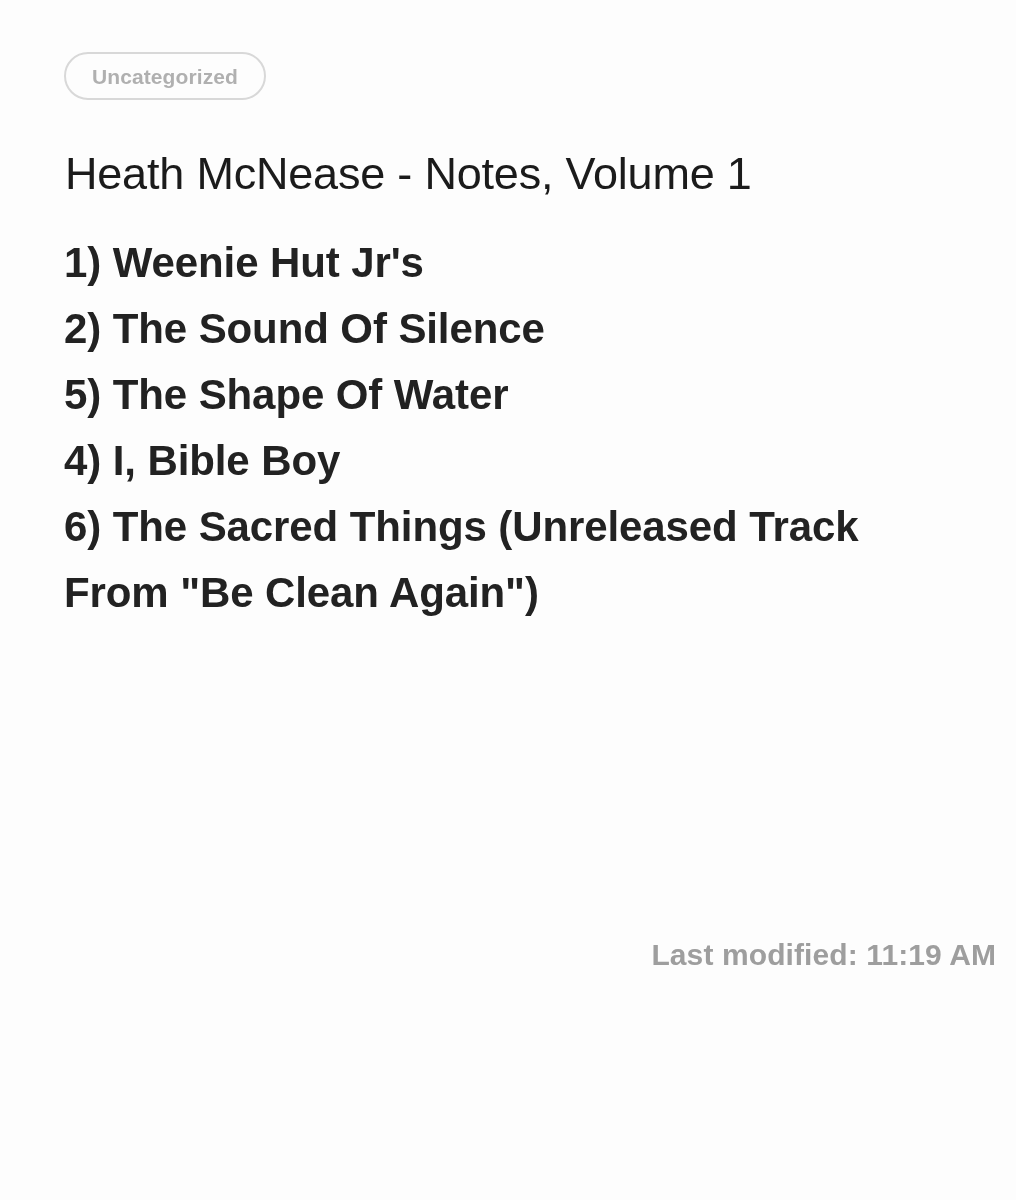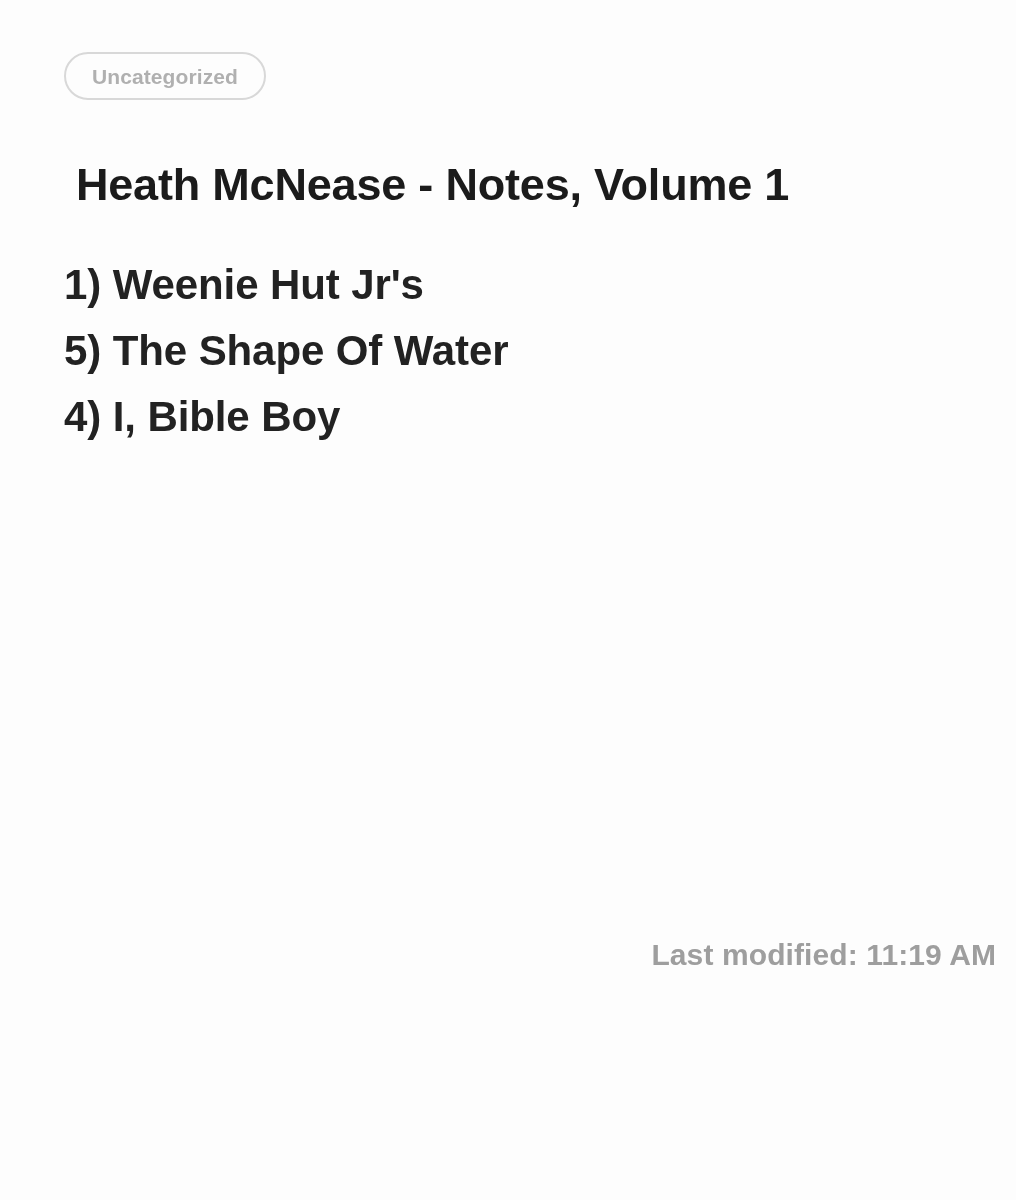--- a/index.html
+++ b/index.html
@@ -45,24 +45,24 @@
     color: #b0b0b0;
     font-size: 21px;
     font-weight: bold;
     letter-spacing: 0.1px;
     white-space: nowrap;
     line-height: 1;
   }
 
   
   .note-title {
-    margin: 12px;
+    margin: 1px;
     padding: 0;
     font-size: 45px;
-    font-weight: bold;
+    font-weight: normal;
     color: #1b1b1b;
     letter-spacing: -0.2px;
     line-height: 1.1;
     padding-top: 48px;
   }
 
   
   .note-body {
     padding-top: 30px;
     max-width: 872px;
@@ -98,21 +98,23 @@
 <div class="note-card">
 
   <div class="chip-row">
     <span class="category-chip">Uncategorized</span>
   </div>
 
   <h1 class="note-title">Heath McNease - Notes, Volume 1</h1>
 
   <div class="note-body">
     <div class="note-line">1) Weenie Hut Jr's</div>
+    <div class="note-line">2) The Sound Of Silence</div>
     <div class="note-line">5) The Shape Of Water</div>
     <div class="note-line">4) I, Bible Boy</div>
+    <div class="note-line">6) The Sacred Things (Unreleased Track From "Be Clean Again")</div>
   </div>
 
   <div class="note-footer">
     <div class="timestamp">Last modified: 11:19 AM</div>
   </div>
 
 </div>
 
 </body></html>

